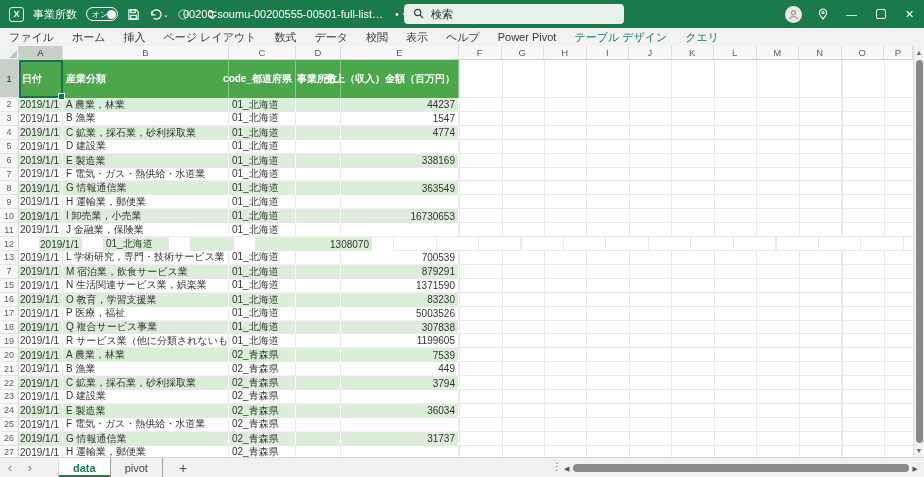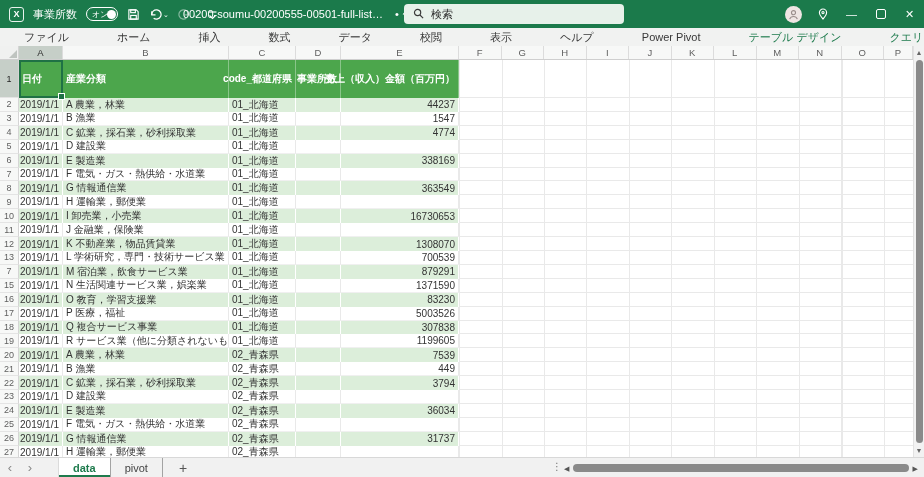--- a/index.html
+++ b/index.html
@@ -22,21 +22,21 @@
   .saved{display:flex;align-items:center;gap:4px;}
   .searchbox{position:absolute;left:404px;top:4px;width:220px;height:20px;background:#E7F1EA;border-radius:4px;
              display:flex;align-items:center;gap:7px;padding-left:9px;color:#252525;font-size:11px;box-sizing:border-box;}
   .tb-right{position:absolute;right:0;top:0;height:28px;display:flex;align-items:center;}
   .tb-btn{width:29px;height:28px;display:flex;align-items:center;justify-content:center;}
   .avatar{width:17px;height:17px;border-radius:50%;background:#EFE6E4;display:flex;align-items:center;justify-content:center;}
   .restore-glyph{width:8px;height:8px;border:1px solid #fff;border-radius:2px;}
   
   .ribbon{position:absolute;top:28px;left:0;width:924px;height:18px;background:#F1F2F1;
           display:flex;align-items:center;font-size:11px;color:#383838;box-sizing:border-box;}
-  .rtab{padding:0 24px;height:100%;display:flex;align-items:center;white-space:nowrap;}
+  .rtab{padding:0 9px;height:100%;display:flex;align-items:center;white-space:nowrap;}
   .rtab.contextual{color:#1E7B4D;}
   .ribbon-right{margin-left:auto;display:flex;align-items:center;gap:5px;padding-right:5px;margin-top:43px;}
   .comment-btn{height:15px;border:1px solid #8C8C8C;border-radius:3px;background:#fff;font-size:10px;
                padding:0 6px;display:flex;gap:4px;align-items:center;color:#333;}
   .share-btn{height:15px;background:#1E7B4D;border-radius:3px;font-size:10px;color:#fff;
              padding:0 7px;display:flex;gap:4px;align-items:center;}
   
   .colheaders{position:absolute;top:46px;left:0;width:913px;height:14px;display:flex;background:#F7F8F7;
               border-bottom:1px solid #CFCFCF;font-size:9.5px;color:#5F5F5F;box-sizing:border-box;}
   .corner{width:19px;height:100%;border-right:1px solid #D5D5D5;position:relative;background:#F0F1F0;box-sizing:border-box;}
@@ -156,20 +156,21 @@
         </div>
       <div class="tb-btn">✕</div>
     </div>
   </div>
 
   <div class="ribbon">
     <div id="ribbonTabs" style="display:flex;height:100%;">
         <span class="rtab">ファイル</span>
         <span class="rtab">ホーム</span>
         <span class="rtab">挿入</span>
+        <span class="rtab">ページ レイアウト</span>
         <span class="rtab">数式</span>
         <span class="rtab">データ</span>
         <span class="rtab">校閲</span>
         <span class="rtab">表示</span>
         <span class="rtab">ヘルプ</span>
         <span class="rtab">Power Pivot</span>
         <span class="rtab contextual">テーブル デザイン</span>
         <span class="rtab contextual">クエリ</span>
       </div>
     <div class="ribbon-right">
@@ -311,24 +312,23 @@
         </div>
         <div class="grow plain" style="height: 13.92px;">
           <div class="rown">11</div>
           <div class="cell ar" style="width: 44px;">2019/1/1</div>
           <div class="cell al" style="width: 166px;">J 金融業，保険業</div>
           <div class="cell al" style="width: 67px;">01_北海道</div>
           <div class="cell ar" style="width: 45px;"></div>
           <div class="cell ar" style="width: 118px;"></div>
           <div class="filler"></div>
         </div>
-        <div class="grow band" style="height: 13.92px;">
+        <div class="grow band" style="height: 13.92px; gap: 20px;">
           <div class="rown">12</div>
           <div class="cell ar" style="width: 44px;">2019/1/1</div>
-          <div class="cell al" style="width: 166px;">K 不動産業，物品賃貸業</div>
           <div class="cell al" style="width: 67px;">01_北海道</div>
           <div class="cell ar" style="width: 45px;"></div>
           <div class="cell ar" style="width: 118px;">1308070</div>
           <div class="filler"></div>
         </div>
         <div class="grow plain" style="height: 13.92px;">
           <div class="rown">13</div>
           <div class="cell ar" style="width: 44px;">2019/1/1</div>
           <div class="cell al" style="width: 166px;">L 学術研究，専門・技術サービス業</div>
           <div class="cell al" style="width: 67px;">01_北海道</div>

